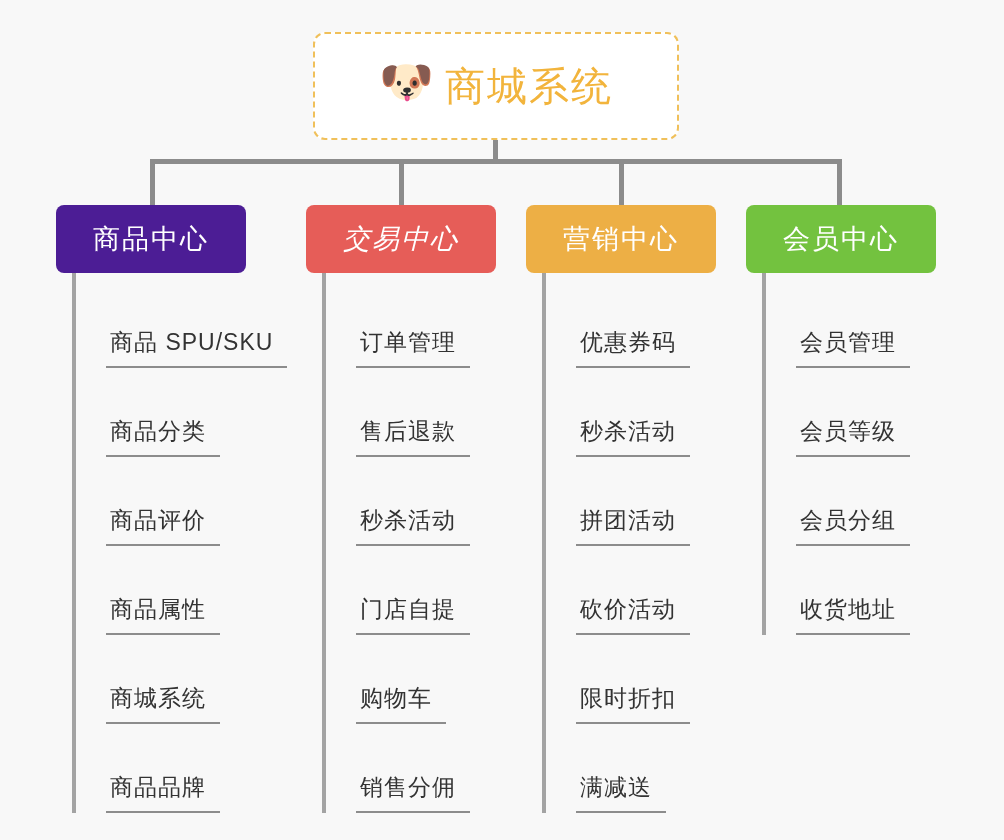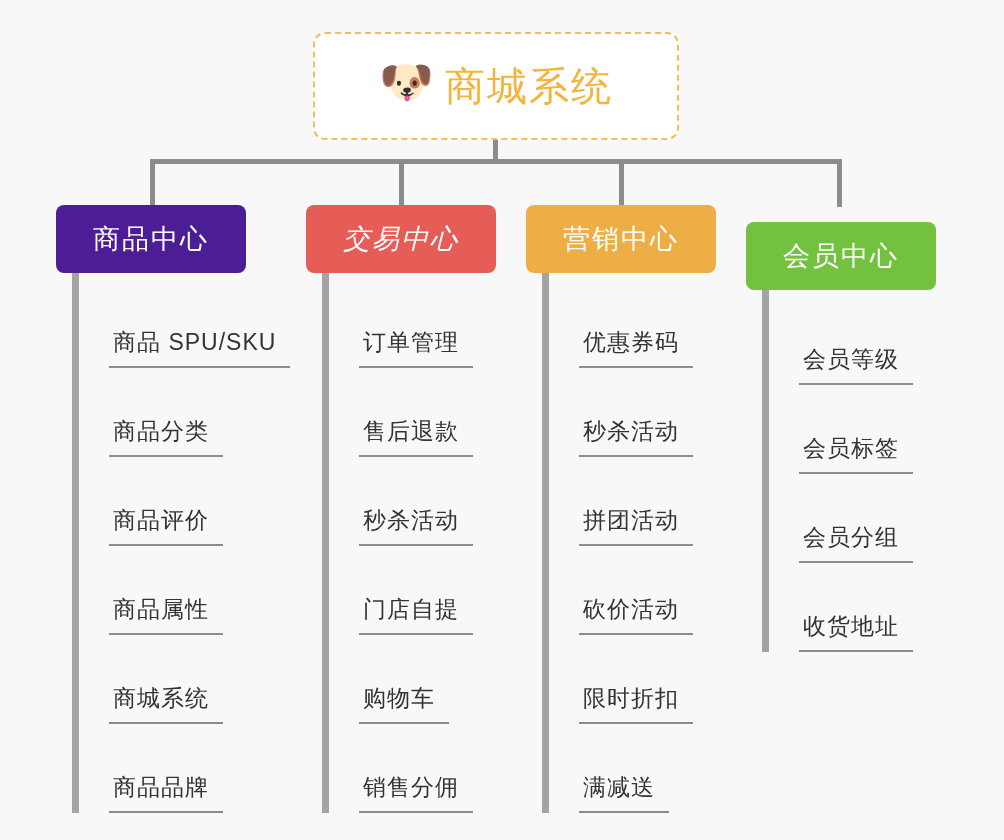--- a/index.html
+++ b/index.html
@@ -59,21 +59,21 @@
 
   
   .column {
     position: absolute;
     top: 205px;
     width: 190px;
   }
   #col-0 { left: 56px; }
   #col-1 { left: 306px; }
   #col-2 { left: 526px; font-family: Liberation Mono, monospace; }
-  #col-3 { left: 746px; margin-top: 17px; }
+  #col-3 { left: 746px; }
 
   .cat-box {
     width: 190px;
     height: 68px;
     border-radius: 8px;
     display: flex;
     align-items: center;
     justify-content: center;
     box-sizing: border-box;
   }
@@ -81,21 +81,21 @@
     color: #ffffff;
     font-size: 27px;
     letter-spacing: 2px;
     white-space: nowrap;
   }
 
   
   .leaf-list {
     position: relative;
     margin-left: 16px;
-    border-left: 7px solid #a3a3a3;
+    border-left: 4px solid #a3a3a3;
     padding-top: 6px;
   }
   .leaf-item {
     position: relative;
     height: 89px;
     display: flex;
     align-items: flex-end;
     padding-left: 30px;
   }
   .leaf-underline {
@@ -205,26 +205,26 @@
         </div>
     </div>
   </div>
 
   <div class="column" id="col-3">
     <div class="cat-box" style="background: rgb(115, 194, 63);">
       <span class="cat-label">会员中心</span>
     </div>
     <div class="leaf-list">
       <div class="leaf-item">
+          <span class="leaf-underline"><span class="leaf-label">会员管理</span></span>
+        </div>
+      <div class="leaf-item">
           <span class="leaf-underline"><span class="leaf-label">会员等级</span></span>
         </div>
       <div class="leaf-item">
-          <span class="leaf-underline"><span class="leaf-label">会员标签</span></span>
-        </div>
-      <div class="leaf-item">
           <span class="leaf-underline"><span class="leaf-label">会员分组</span></span>
         </div>
       <div class="leaf-item">
           <span class="leaf-underline"><span class="leaf-label">收货地址</span></span>
         </div>
     </div>
   </div>
 
 </div>
 

